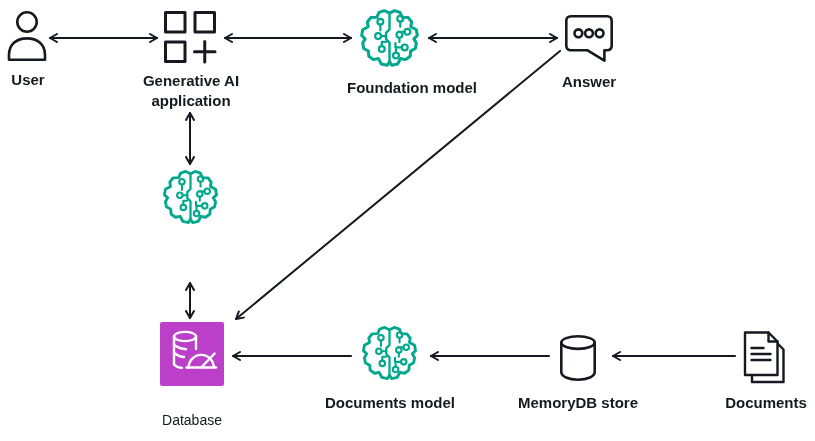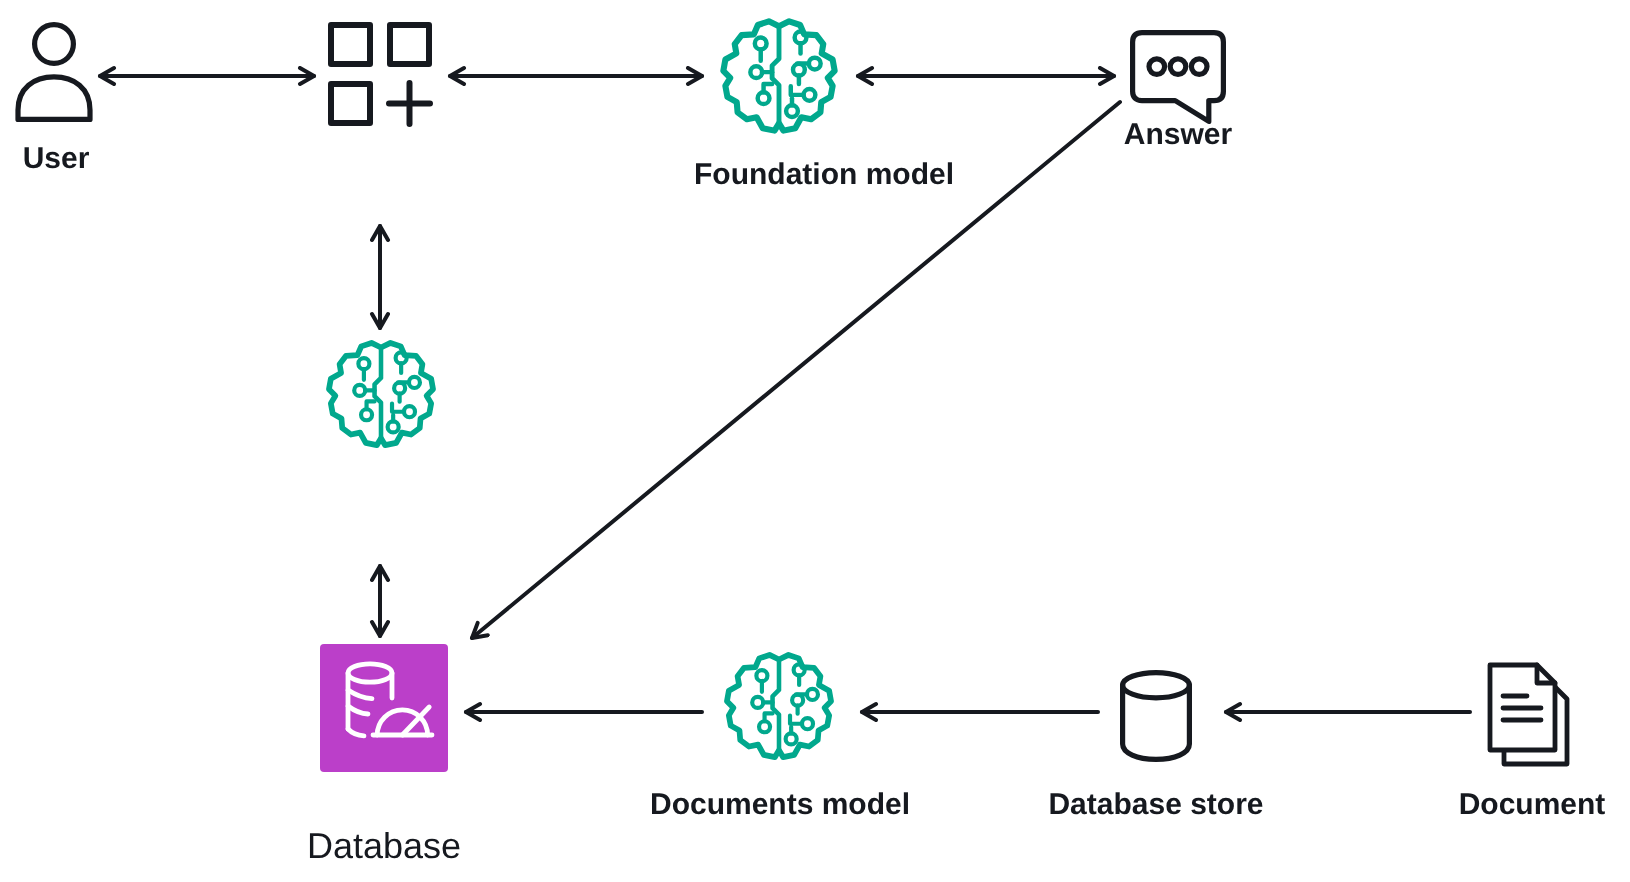--- a/index.html
+++ b/index.html
@@ -13,21 +13,21 @@
   .icon{position:absolute;}
   .ink-stroke{stroke:var(--ink);fill:none;stroke-linecap:round;stroke-linejoin:round;}
   .teal-stroke{stroke:var(--model-accent);fill:none;stroke-linecap:round;stroke-linejoin:round;}
   .white-stroke{stroke:#fff;fill:none;stroke-linecap:round;stroke-linejoin:round;}
   .label{
     position:absolute;transform:translateX(-50%);
     font-weight:700;font-size:15px;line-height:1.35;color:var(--ink);
     text-align:center;white-space:nowrap;
   }
   .label.wrap{white-space:normal;}
-  .label.sub{font-weight:400;font-size:18px;}
+  .label.sub{font-weight:400;font-size:14px;}
   #edges{position:absolute;left:0;top:0;}
   .edge{stroke:var(--ink);stroke-width:2;fill:none;stroke-linecap:round;}
   .edge-head{stroke:var(--ink);fill:none;stroke-width:2;stroke-linecap:round;stroke-linejoin:round;}
 </style>
 </head>
 <body>
 
 <div class="canvas">
 
   <svg id="edges" width="815" height="441" viewBox="0 0 815 441">
@@ -52,20 +52,21 @@
     <path class="ink-stroke" stroke-width="2.6" d="M2,50.7 V46 C2,35 10,29.4 20,29.4 C30,29.4 38,35 38,46 V50.7 Z"></path>
   </svg>
   <div class="label" style="left:28px;top:70px">User</div>
 
   <svg class="icon" style="left:164px;top:11px" width="53" height="53" viewBox="0 0 53 53">
     <rect class="ink-stroke" stroke-width="3" x="1.5" y="1.5" width="19.5" height="19.5"></rect>
     <rect class="ink-stroke" stroke-width="3" x="31" y="1.5" width="19.5" height="19.5"></rect>
     <rect class="ink-stroke" stroke-width="3" x="1.5" y="31" width="19.5" height="19.5"></rect>
     <path class="ink-stroke" stroke-width="3" d="M40.75,30.5 V51 M30.5,40.75 H51"></path>
   </svg>
+  <div class="label wrap" style="left:191px;top:71px;width:132px">Generative AI application</div>
 
   <svg class="icon" style="left:357px;top:8px" width="65" height="61" viewBox="0 0 64 60">
     <path class="teal-stroke" stroke-width="3" d="M32,5 L37,2.6 L42.4,4.4 L44.4,9 L50.4,9.4 L53.8,13.8 L53,18.4 L58.4,21.4 L59.4,27 L56,30.4 L58.4,34.4 L57.4,39.8 L52.8,42.4 L52.4,47.4 L47.8,50.8 L43,49.8 L40,55.2 L34.2,56.4 L32,52.8 L29.8,56.4 L24,55.2 L21,49.8 L16.2,50.8 L11.6,47.4 L11.2,42.4 L6.6,39.8 L5.6,34.4 L8,30.4 L4.6,27 L5.6,21.4 L11,18.4 L10.2,13.8 L13.6,9.4 L19.6,9 L21.6,4.4 L27,2.6 Z"></path>
     <path class="teal-stroke" stroke-width="2.4" d="M32,5 V21 L28.6,24.4 V30.6 L32,34 V52.8"></path>
     <g class="teal-stroke" stroke-width="2.2">
       <circle cx="23" cy="13.5" r="2.9"></circle>
         <path d="M23,16.4 V22"></path>
       <circle cx="42.6" cy="10.5" r="2.9"></circle>
         <path d="M42.6,13.4 V18.4"></path>
       <circle cx="49.6" cy="23.4" r="2.9"></circle>
@@ -83,21 +84,21 @@
     </g>
   </svg>
   <div class="label" style="left:412px;top:78px">Foundation model</div>
 
   <svg class="icon" style="left:565px;top:15px" width="48" height="47" viewBox="0 0 48 47">
     <path class="ink-stroke" stroke-width="2.6" d="M6,1.3 H42 Q46.7,1.3 46.7,6 V30.6 Q46.7,35.3 42,35.3 H39.4 V45.7 L22.6,35.3 H6 Q1.3,35.3 1.3,30.6 V6 Q1.3,1.3 6,1.3 Z"></path>
     <circle class="ink-stroke" stroke-width="2.6" cx="13.4" cy="18.3" r="3.9"></circle>
     <circle class="ink-stroke" stroke-width="2.6" cx="24" cy="18.3" r="3.9"></circle>
     <circle class="ink-stroke" stroke-width="2.6" cx="34.6" cy="18.3" r="3.9"></circle>
   </svg>
-  <div class="label" style="left:589px;top:58px">Answer</div>
+  <div class="label" style="left:589px;top:72px">Answer</div>
 
   <svg class="icon" style="left:160px;top:169px" width="61" height="57" viewBox="0 0 64 60">
     <path class="teal-stroke" stroke-width="3" d="M32,5 L37,2.6 L42.4,4.4 L44.4,9 L50.4,9.4 L53.8,13.8 L53,18.4 L58.4,21.4 L59.4,27 L56,30.4 L58.4,34.4 L57.4,39.8 L52.8,42.4 L52.4,47.4 L47.8,50.8 L43,49.8 L40,55.2 L34.2,56.4 L32,52.8 L29.8,56.4 L24,55.2 L21,49.8 L16.2,50.8 L11.6,47.4 L11.2,42.4 L6.6,39.8 L5.6,34.4 L8,30.4 L4.6,27 L5.6,21.4 L11,18.4 L10.2,13.8 L13.6,9.4 L19.6,9 L21.6,4.4 L27,2.6 Z"></path>
     <path class="teal-stroke" stroke-width="2.4" d="M32,5 V21 L28.6,24.4 V30.6 L32,34 V52.8"></path>
     <g class="teal-stroke" stroke-width="2.2">
       <circle cx="23" cy="13.5" r="2.9"></circle>
         <path d="M23,16.4 V22"></path>
       <circle cx="42.6" cy="10.5" r="2.9"></circle>
         <path d="M42.6,13.4 V18.4"></path>
       <circle cx="49.6" cy="23.4" r="2.9"></circle>
@@ -150,23 +151,23 @@
       <circle cx="38.4" cy="46.8" r="2.9"></circle>
         <path d="M38.4,43.9 V40.5"></path>
     </g>
   </svg>
   <div class="label" style="left:390px;top:393px">Documents model</div>
 
   <svg class="icon" style="left:559px;top:335px" width="38" height="46" viewBox="0 0 38 46">
     <ellipse class="ink-stroke" stroke-width="2.6" cx="19" cy="7.6" rx="16.7" ry="6.3"></ellipse>
     <path class="ink-stroke" stroke-width="2.6" d="M2.3,7.6 V37 C2.3,41.5 9.5,44.7 19,44.7 C28.5,44.7 35.7,41.5 35.7,37 V7.6"></path>
   </svg>
-  <div class="label" style="left:578px;top:393px">Database store</div>
+  <div class="label" style="left:578px;top:393px">MemoryDB store</div>
 
   <svg class="icon" style="left:743px;top:331px" width="44" height="53" viewBox="0 0 44 53">
     <path class="ink-stroke" stroke-width="2.4" d="M9,9.5 H31.5 L40.5,18.5 V51 H9 Z"></path>
     <path class="ink-stroke" stroke-width="2.4" fill="#fff" style="fill:#fff" d="M2,1.5 H25.5 L34.5,10.5 V44 H2 Z"></path>
     <path class="ink-stroke" stroke-width="2.4" d="M25.5,1.5 V10.5 H34.5"></path>
     <path class="ink-stroke" stroke-width="2.4" d="M8.5,17 H20.5 M8.5,23 H27.5 M8.5,29 H27.5"></path>
   </svg>
-  <div class="label" style="left:766px;top:393px">Document</div>
+  <div class="label" style="left:766px;top:393px">Documents</div>
 
 </div>
 
 </body></html>

